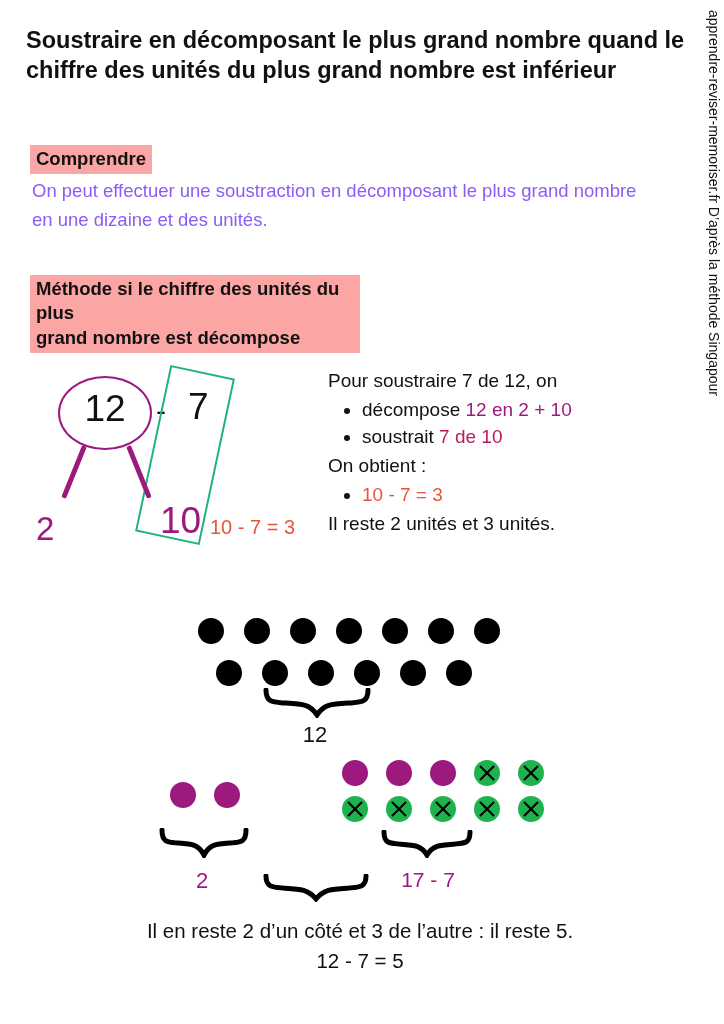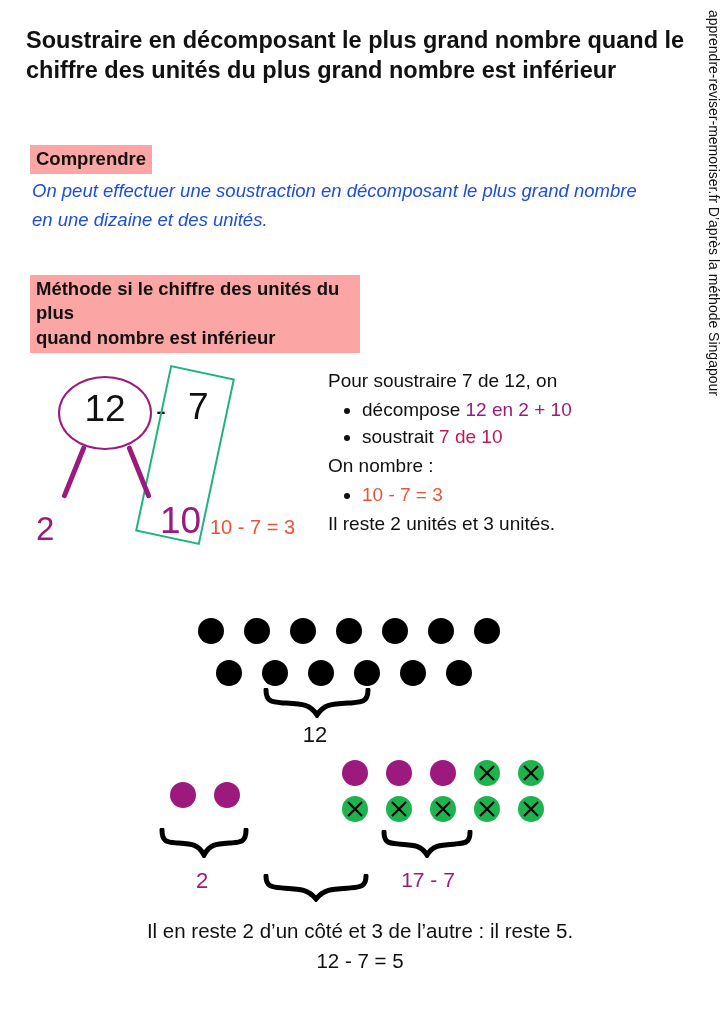--- a/index.html
+++ b/index.html
@@ -43,22 +43,21 @@
   #methode-heading {
     left: 30px; top: 275px;
     width: 330px;
   }
   #methode-heading span { display: block; }
 
   .body-text {
     position: absolute;
     font-size: 18.5px;
     line-height: 1.55;
-    color: #1d4ed8;
-    font-style: italic;
+    color: #8b5cf6;
   }
   #comprendre-text { left: 32px; top: 177px; width: 630px; }
 
   
   #decomp {
     position: absolute;
     left: 30px; top: 368px;
     width: 300px; height: 220px;
   }
   .ellipse-12 {
@@ -213,21 +212,21 @@
 
 <div id="page">
 
   <div class="title">Soustraire en décomposant le plus grand nombre quand le chiffre des unités du plus grand nombre est inférieur</div>
 
   <div class="hl" id="comprendre-heading">Comprendre</div>
   <div class="body-text" id="comprendre-text">On peut effectuer une soustraction en décomposant le plus grand nombre en une dizaine et des unités.</div>
 
   <div class="hl" id="methode-heading">
     <span>Méthode si le chiffre des unités du plus</span>
-    <span>quand nombre est inférieur</span>
+    <span>grand nombre est décompose</span>
   </div>
 
   <div id="decomp">
     <div class="ellipse-12"></div>
     <div class="num-12">12</div>
     <div class="minus-sign">-</div>
     <div class="tilted-box"></div>
     <div class="num-7">7</div>
     <div class="branch branch-left"></div>
     <div class="branch branch-right"></div>
@@ -235,21 +234,21 @@
     <div class="num-10">10</div>
     <div class="eq-red">10 - 7 = 3</div>
   </div>
 
   <div id="explain">
     <div>Pour soustraire 7 de 12, on</div>
     <ul>
       <li><span>décompose </span><span class="purple">12 en 2 + 10</span></li>
       <li><span>soustrait </span><span class="green">7 de 10</span></li>
     </ul>
-    <div>On nombre :</div>
+    <div>On obtient :</div>
     <ul>
       <li><span class="red">10 - 7 = 3</span></li>
     </ul>
     <div>Il reste 2 unités et 3 unités.</div>
   </div>
 
   <div id="credit">apprendre-reviser-memoriser.fr D’après la méthode Singapour</div>
 
   <div id="dots-black">
     <div class="dot black" style="left:0px;   top:0px;"></div>

